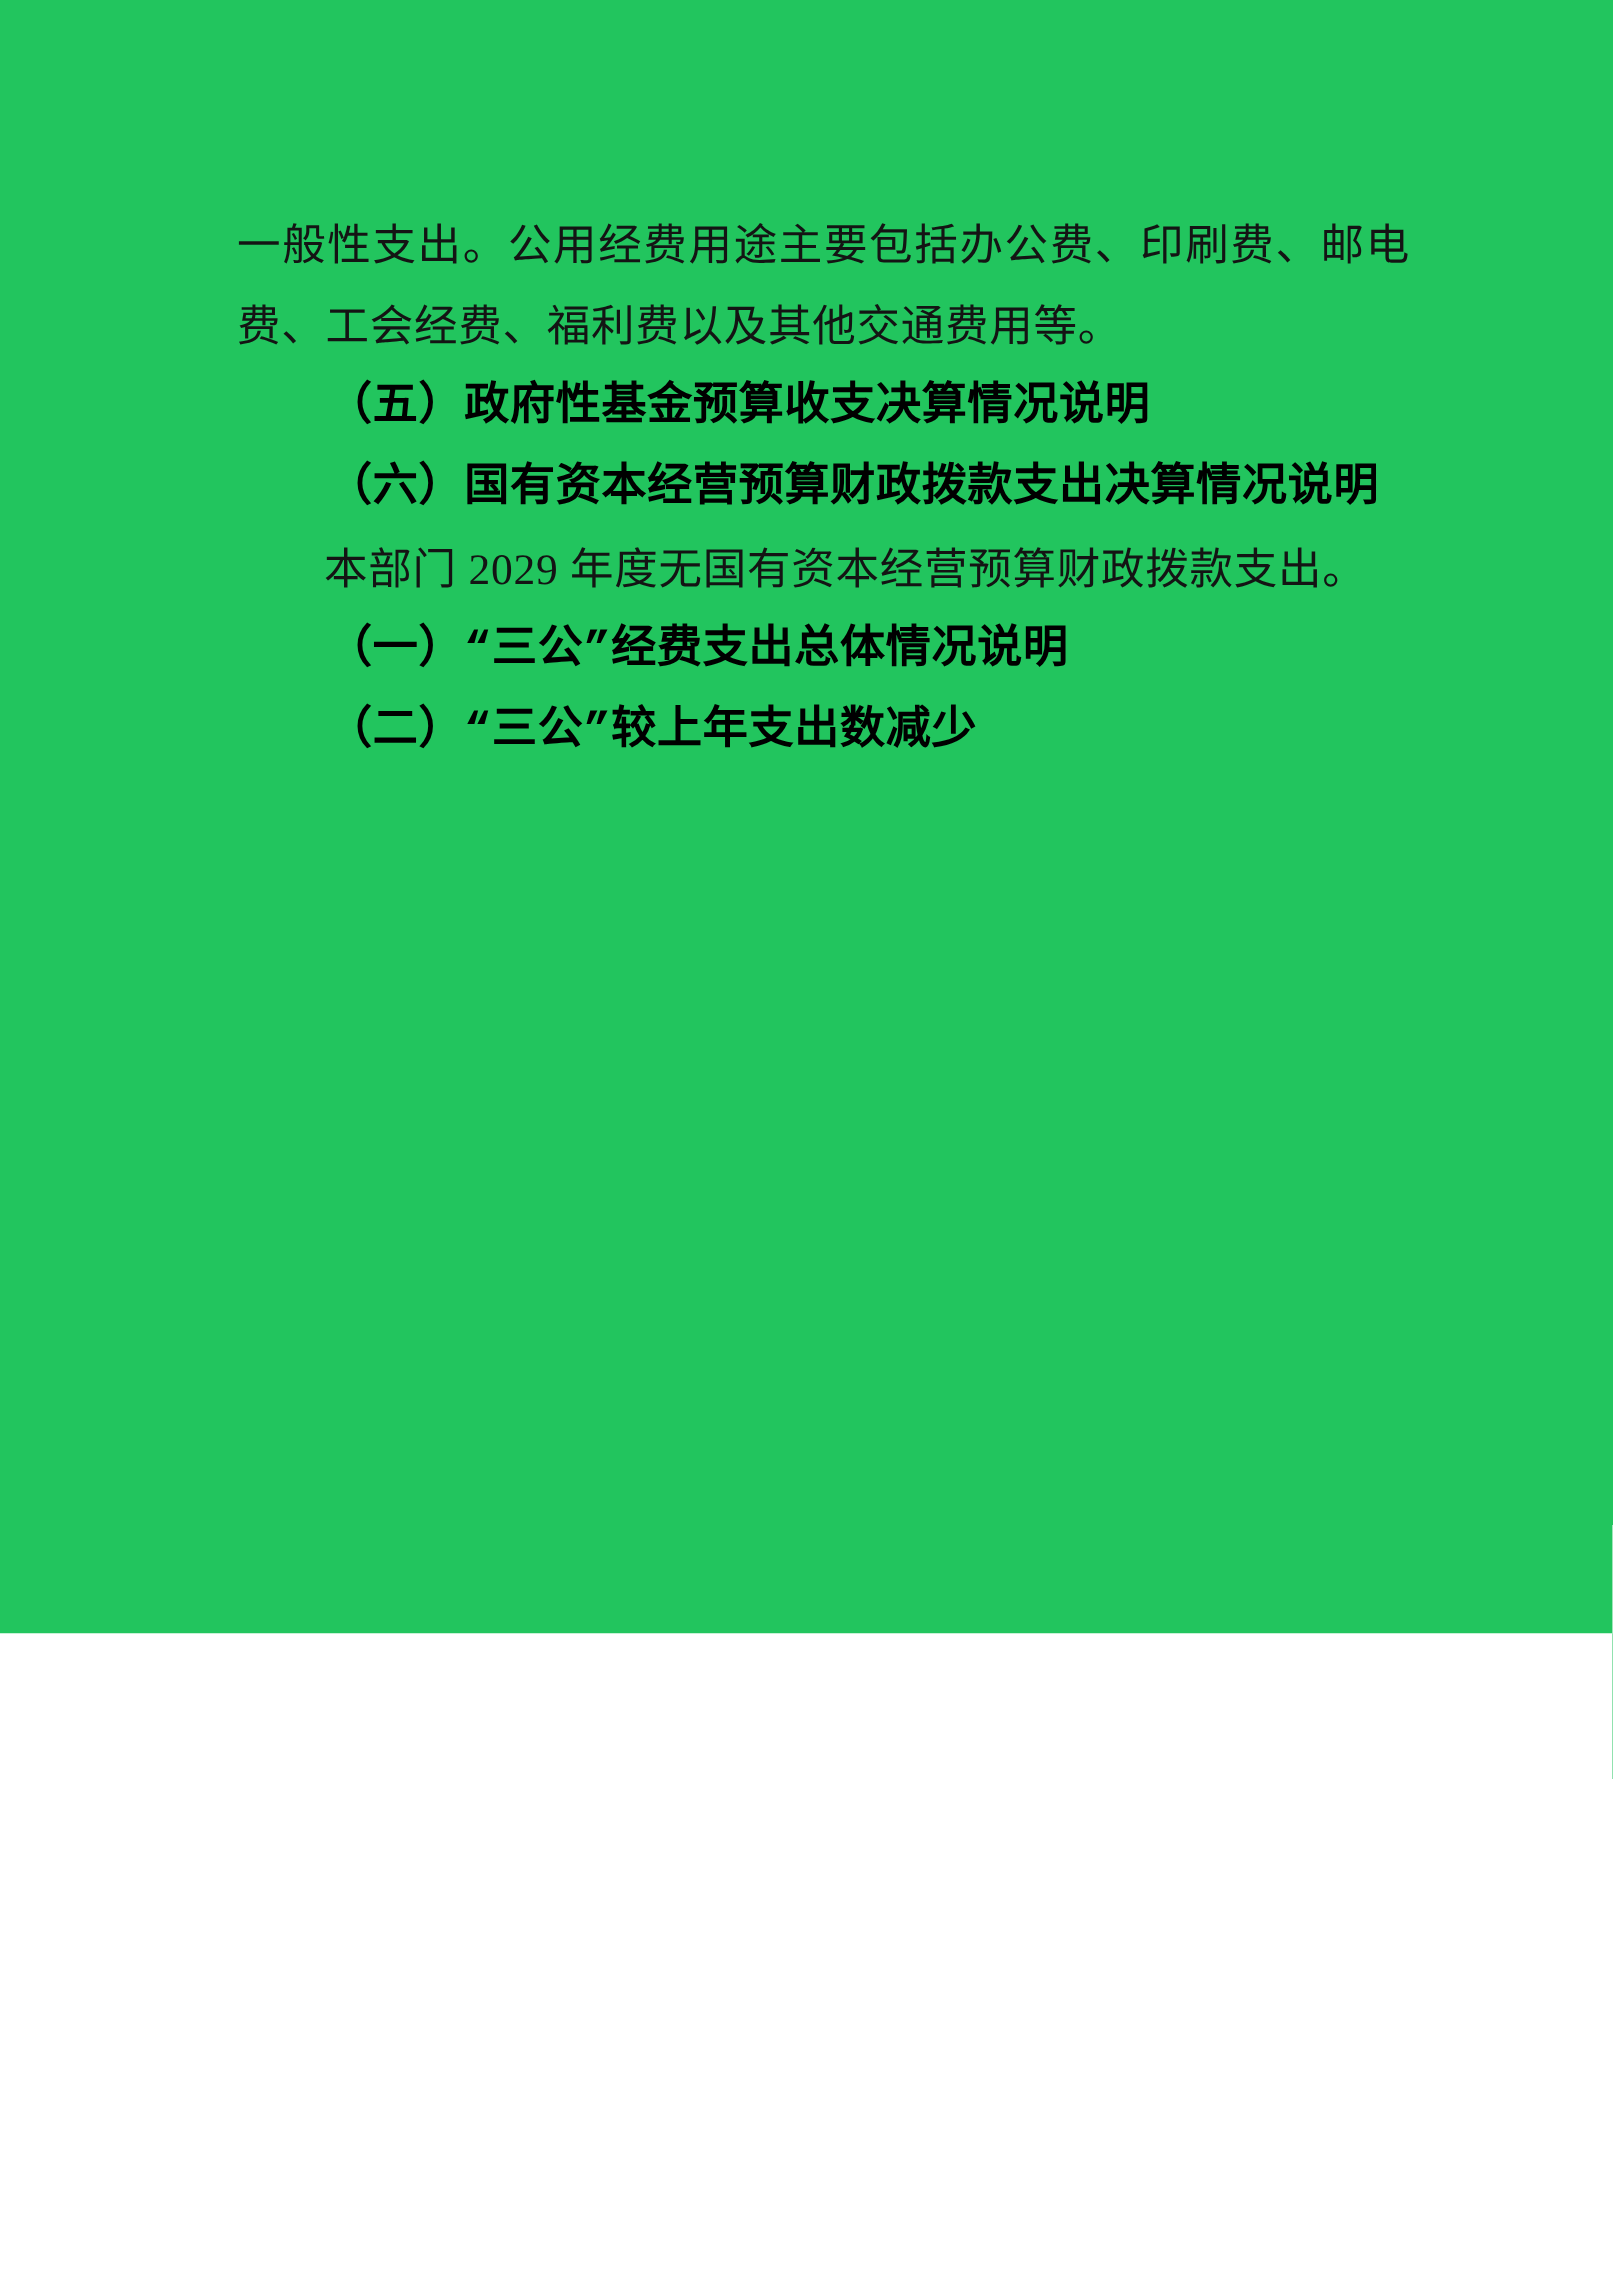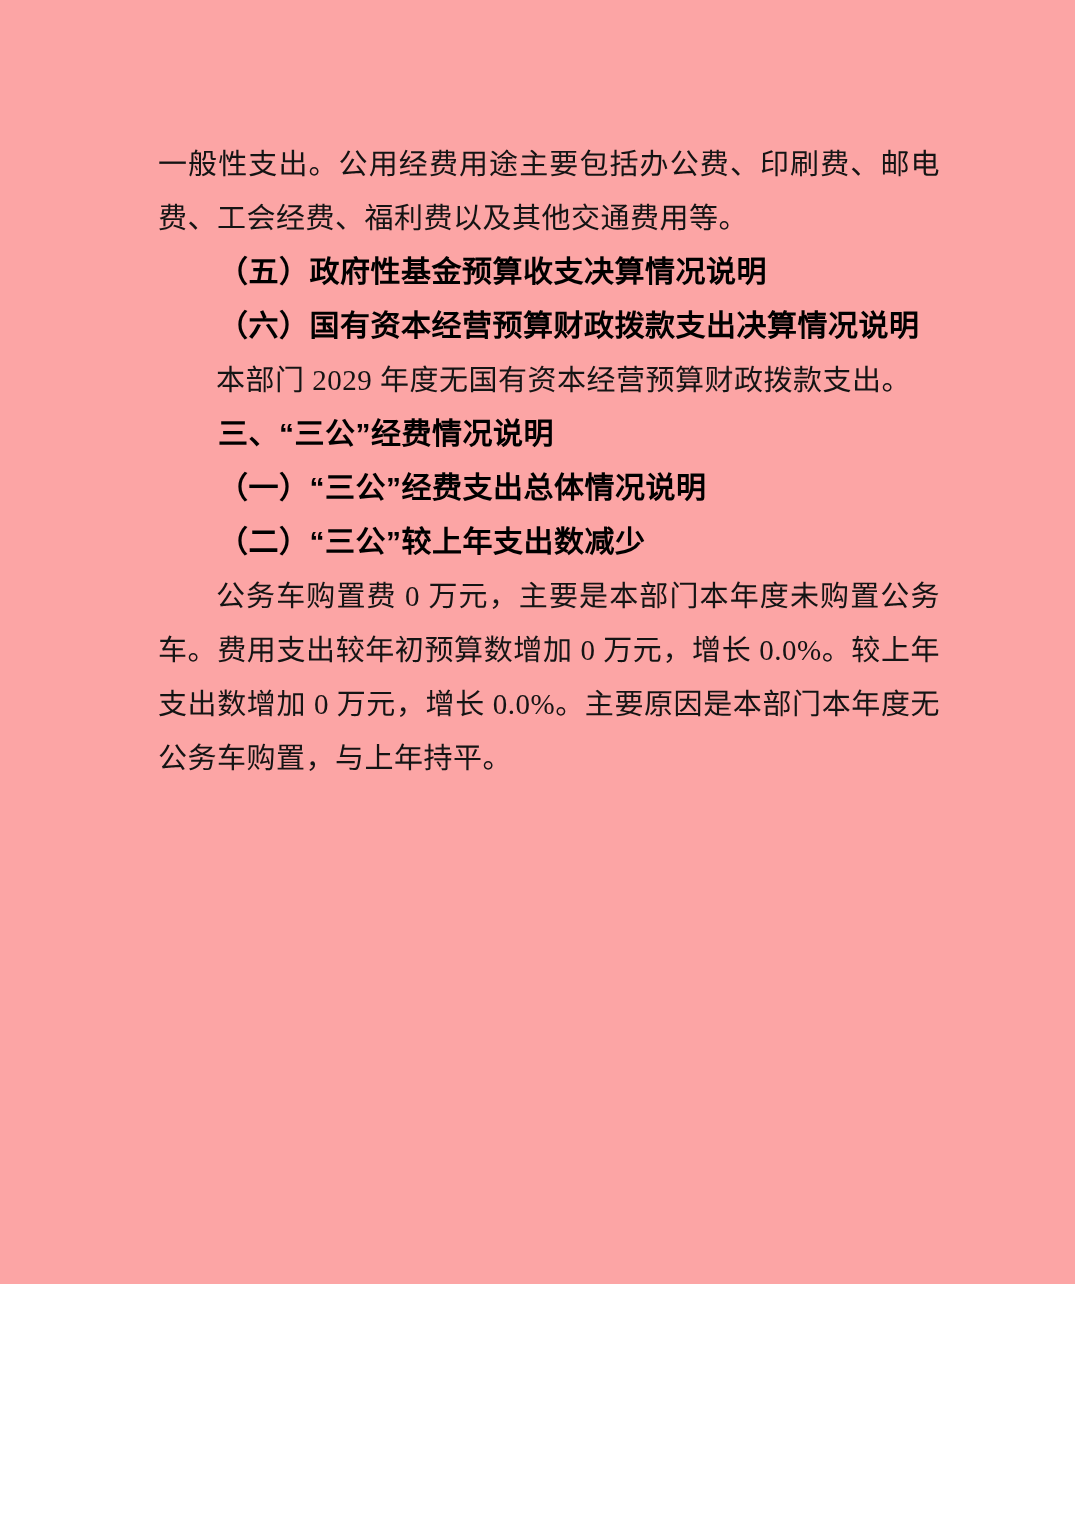--- a/index.html
+++ b/index.html
@@ -3,22 +3,22 @@
 <meta charset="utf-8">
 <style>
   html, body {
     margin: 0;
     padding: 0;
     background: #ffffff;
   }
   .page {
     position: relative;
     width: 1075px;
-    height: 1284px;
-    background: #fca5a5;
+    height: 1089px;
+    background: #22c55e;
     color: #141414;
     overflow: hidden;
     font-family: "Liberation Serif", "DejaVu Serif", serif;
   }
   .doc-body {
     position: absolute;
     left: 158px;
     top: 137px;
     width: 782px;
   }
@@ -34,21 +34,21 @@
   .para.no-indent {
     text-indent: 0;
   }
   .hd-kai {
     margin: 0;
     font-size: 30px;
     line-height: 54px;
     font-weight: bold;
     text-indent: 2em;
     color: #000000;
-    font-family: Liberation Sans, sans-serif;
+    font-family: Liberation Mono, monospace;
     letter-spacing: 0.5px;
   }
   .hd-hei {
     margin: 0;
     font-size: 30px;
     line-height: 54px;
     font-weight: bold;
     text-indent: 2em;
     color: #000000;
     font-family: "Liberation Sans", "DejaVu Sans", sans-serif;
@@ -75,26 +75,24 @@
 
     <p class="para no-indent">一般性支出。公用经费用途主要包括办公费、印刷费、邮电费、工会经费、福利费以及其他交通费用等。</p>
 
     <p class="hd-kai">（五）政府性基金预算收支决算情况说明</p>
 
 
     <p class="hd-kai">（六）国有资本经营预算财政拨款支出决算情况说明</p>
 
     <p class="para">本部门 2029 年度无国有资本经营预算财政拨款支出。</p>
 
-    <p class="hd-hei">三、“三公”经费情况说明</p>
 
     <p class="hd-kai">（一）“三公”经费支出总体情况说明</p>
 
 
     <p class="hd-kai">（二）“三公”较上年支出数减少</p>
 
 
-    <p class="para">公务车购置费 0 万元，主要是本部门本年度未购置公务车。费用支出较年初预算数增加 0 万元，增长 0.0%。较上年支出数增加 0 万元，增长 0.0%。主要原因是本部门本年度无公务车购置，与上年持平。</p>
 
   </div>
 
   <div class="page-footer">- 5 -</div>
 </div>
 
 </body></html>

